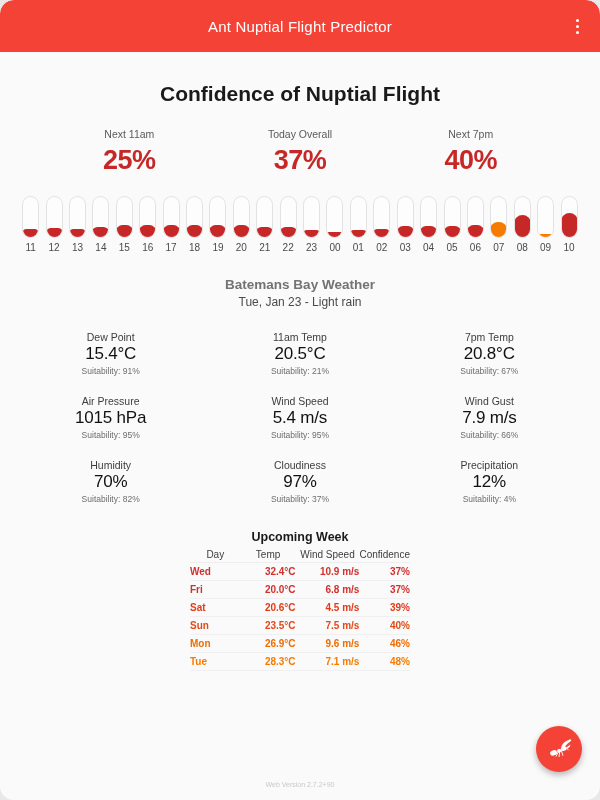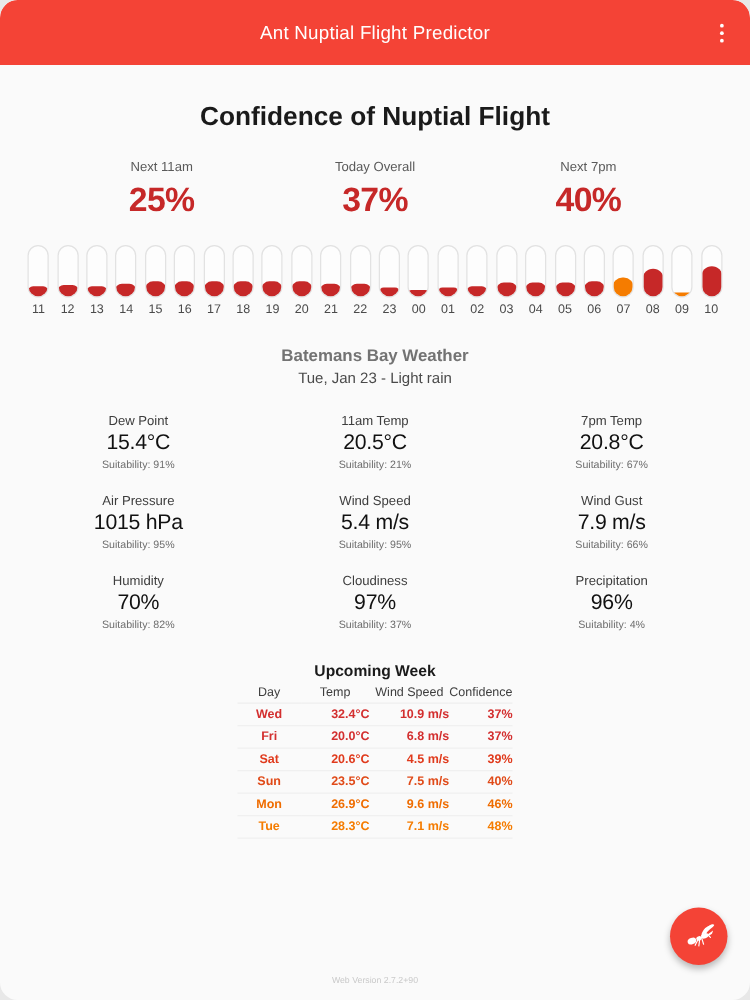--- a/index.html
+++ b/index.html
@@ -144,21 +144,21 @@
     color: #3d3d3d;
     padding: 2px 0;
     border-bottom: 1px solid #eeeeee;
   }
   table.week-table td {
     font-size: 10px;
     font-weight: 700;
     padding: 3px 0;
     border-bottom: 1px solid #f0f0f0;
   }
-  .col-day   { text-align: center;  width: 23%; }
+  .col-day   { text-align: left;  width: 23%; }
   .col-temp  { text-align: right; width: 25%; }
   .col-wind  { text-align: right; width: 29%; }
   .col-conf  { text-align: right; width: 23%; }
   th.col-day  { text-align: center; }
   th.col-temp { text-align: center; }
   th.col-wind { text-align: center; }
   th.col-conf { text-align: right; }
 
   
   .footer {
@@ -409,21 +409,21 @@
           <div class="metric-value">70%</div>
           <div class="metric-suit">Suitability: 82%</div>
         </div>
         <div class="metric">
           <div class="metric-label">Cloudiness</div>
           <div class="metric-value">97%</div>
           <div class="metric-suit">Suitability: 37%</div>
         </div>
         <div class="metric">
           <div class="metric-label">Precipitation</div>
-          <div class="metric-value">96%</div>
+          <div class="metric-value">12%</div>
           <div class="metric-suit">Suitability: 4%</div>
         </div>
       </div>
     </div>
 
     <div class="week-wrap">
       <div class="week">
         <div class="week-title">Upcoming Week</div>
         <table class="week-table">
           <thead>

